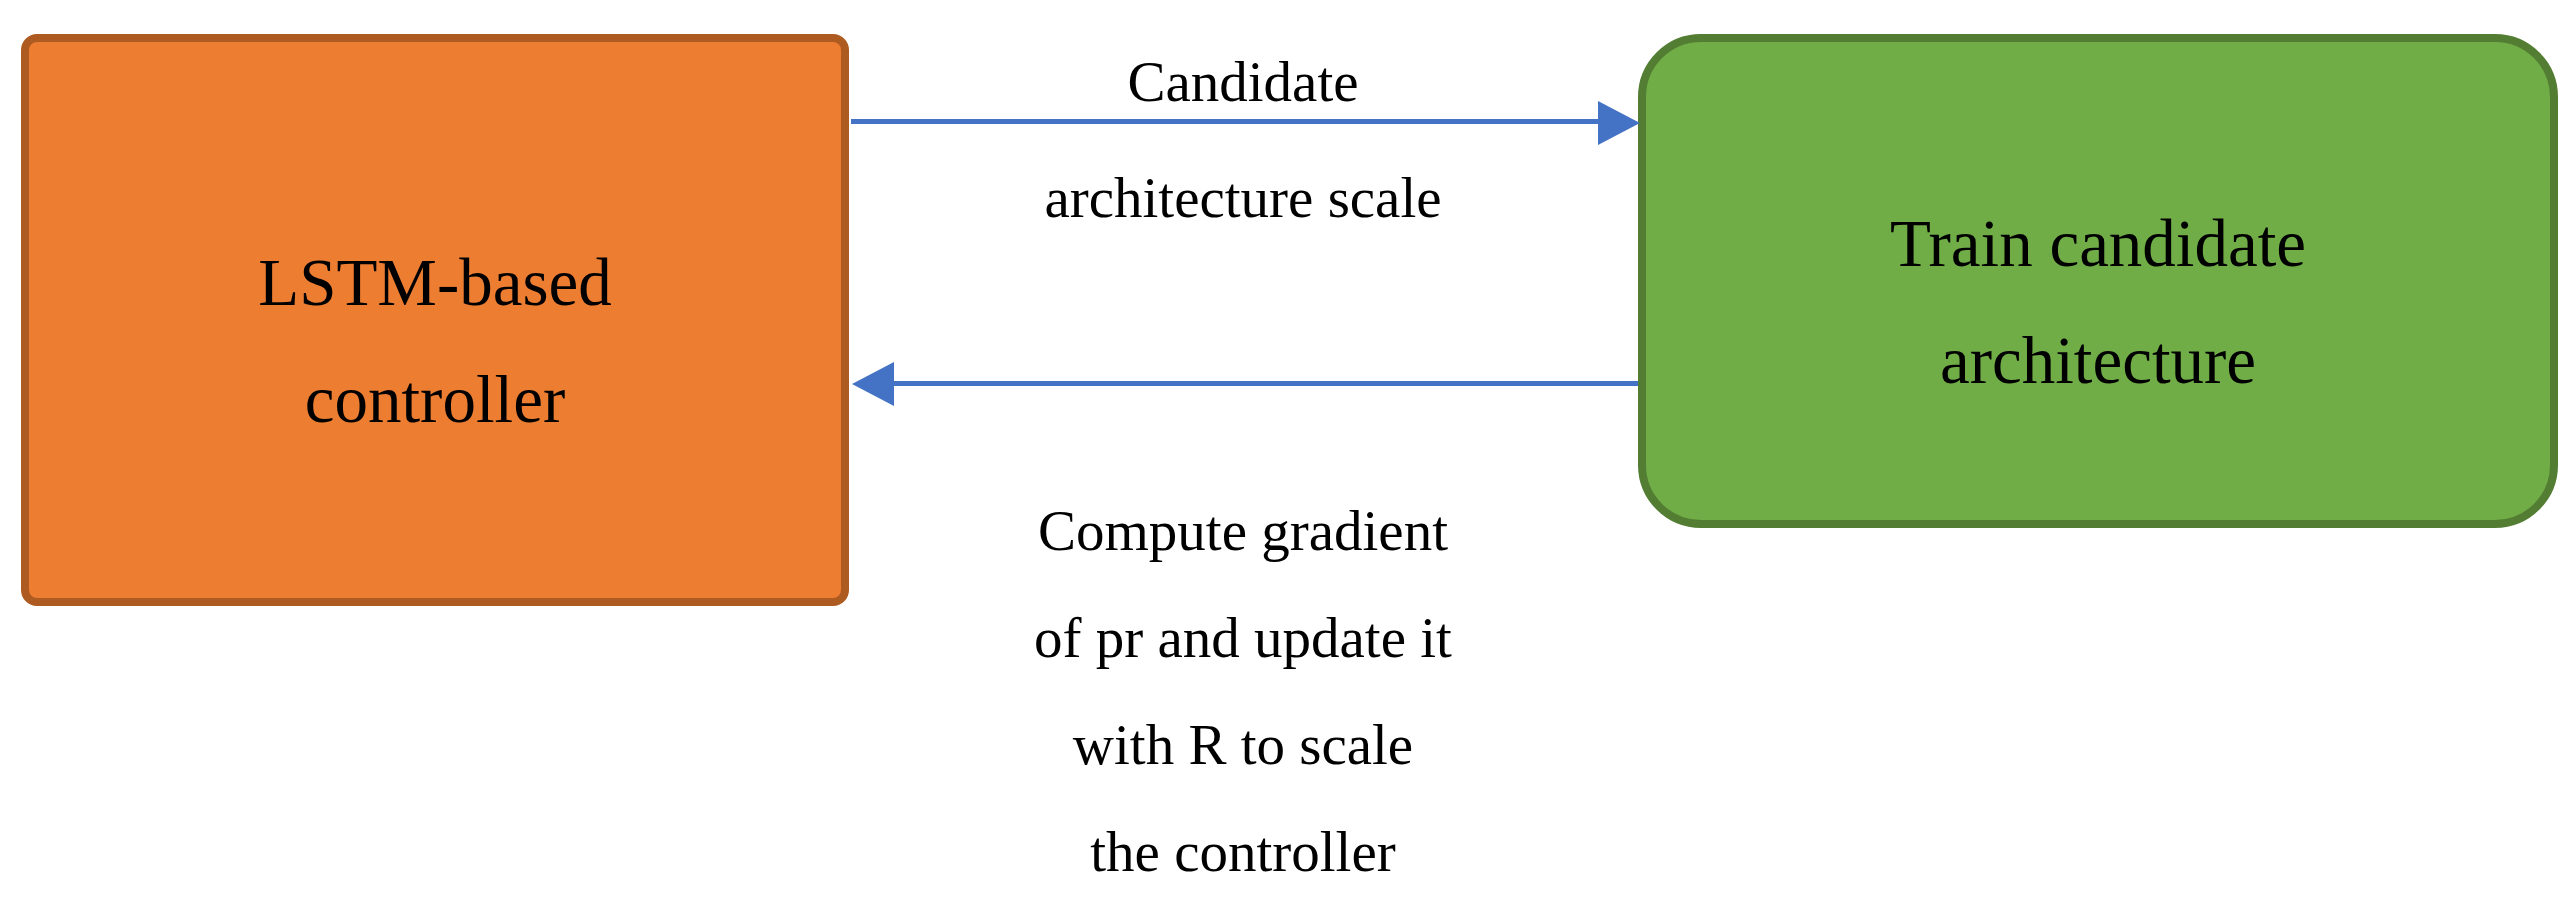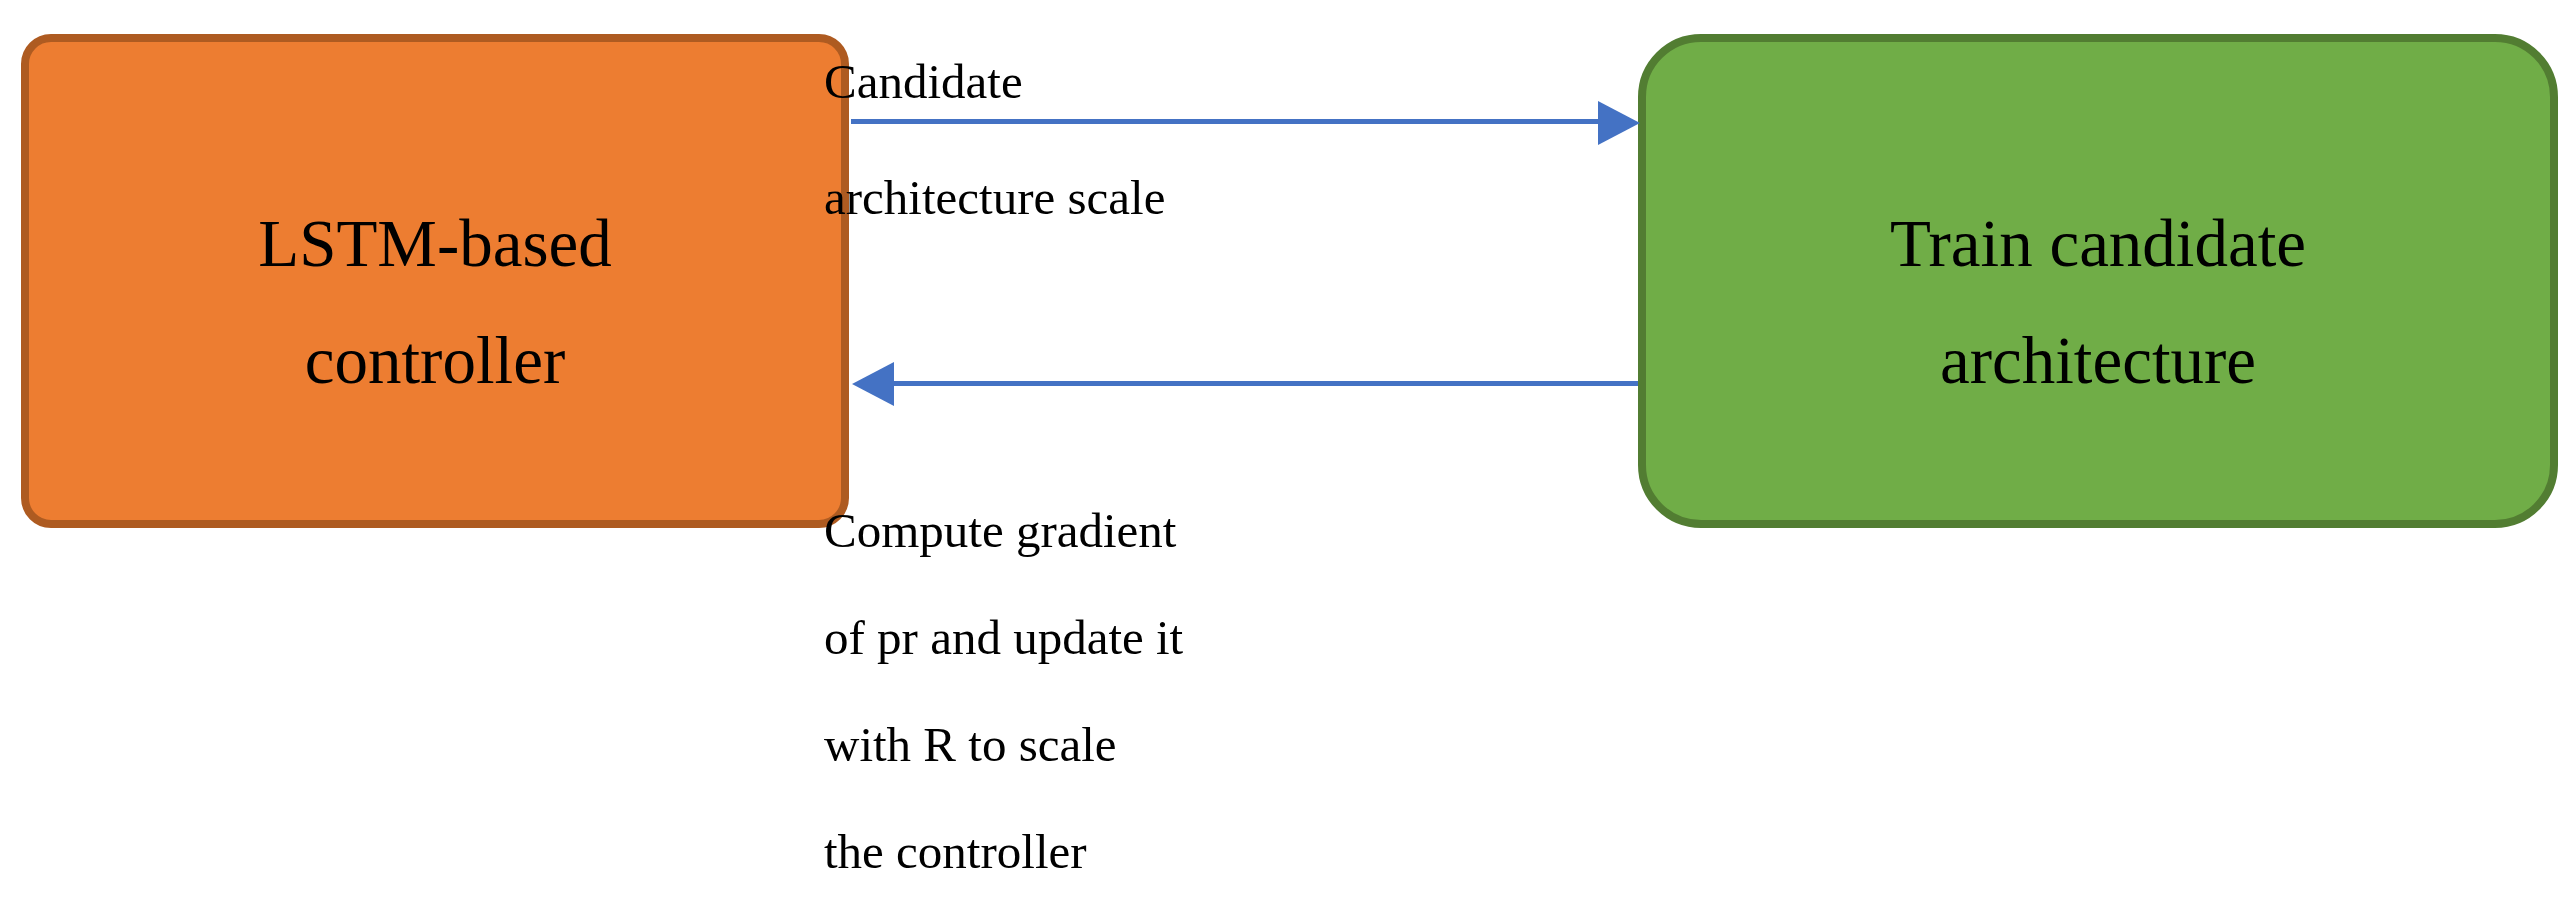--- a/index.html
+++ b/index.html
@@ -26,22 +26,22 @@
     justify-content: center;
     text-align: center;
     font-size: 67px;
     line-height: 117px;
     padding-top: 42px;
   }
   .node-lstm {
     left: 21px;
     top: 34px;
     width: 828px;
-    height: 494px;
-    border-radius: 30px;
+    height: 572px;
+    border-radius: 16px;
   }
   .node-train {
     left: 1638px;
     top: 34px;
     width: 920px;
     height: 494px;
     border-radius: 63px;
   }
   .arrow-line {
     position: absolute;
@@ -73,21 +73,22 @@
     left: 852px;
     top: 362px;
     border-top: 22px solid transparent;
     border-bottom: 22px solid transparent;
     border-right: 42px solid #4472C4;
   }
   .conn-label {
     position: absolute;
     left: 824px;
     width: 838px;
-    font-size: 49px;
+    text-align: center;
+    font-size: 57px;
   }
   .conn-label-top {
     top: 23.5px;
     line-height: 116px;
   }
   .conn-label-bottom {
     top: 477px;
     line-height: 107px;
   }
   .label-line {

